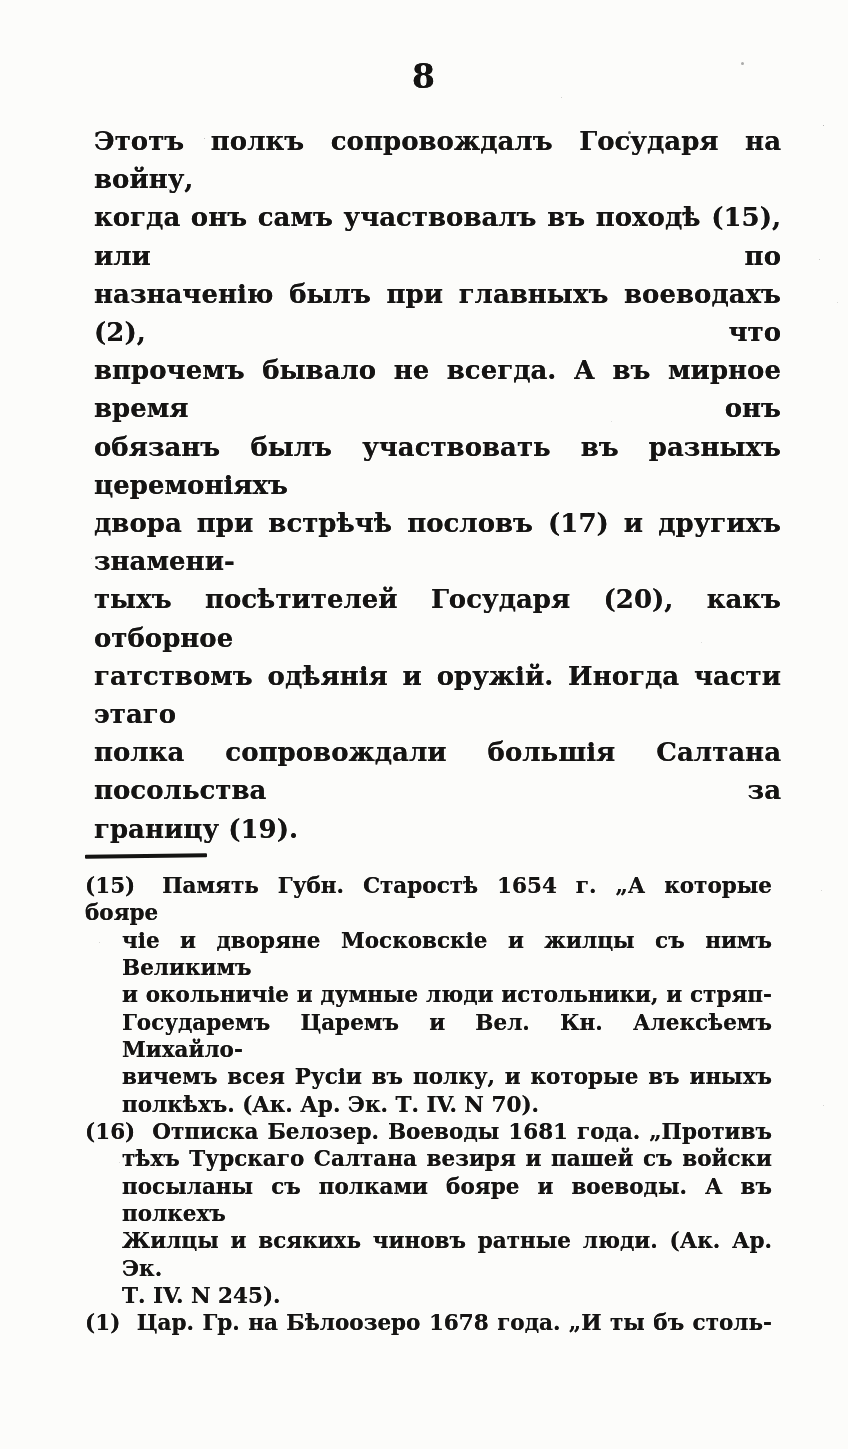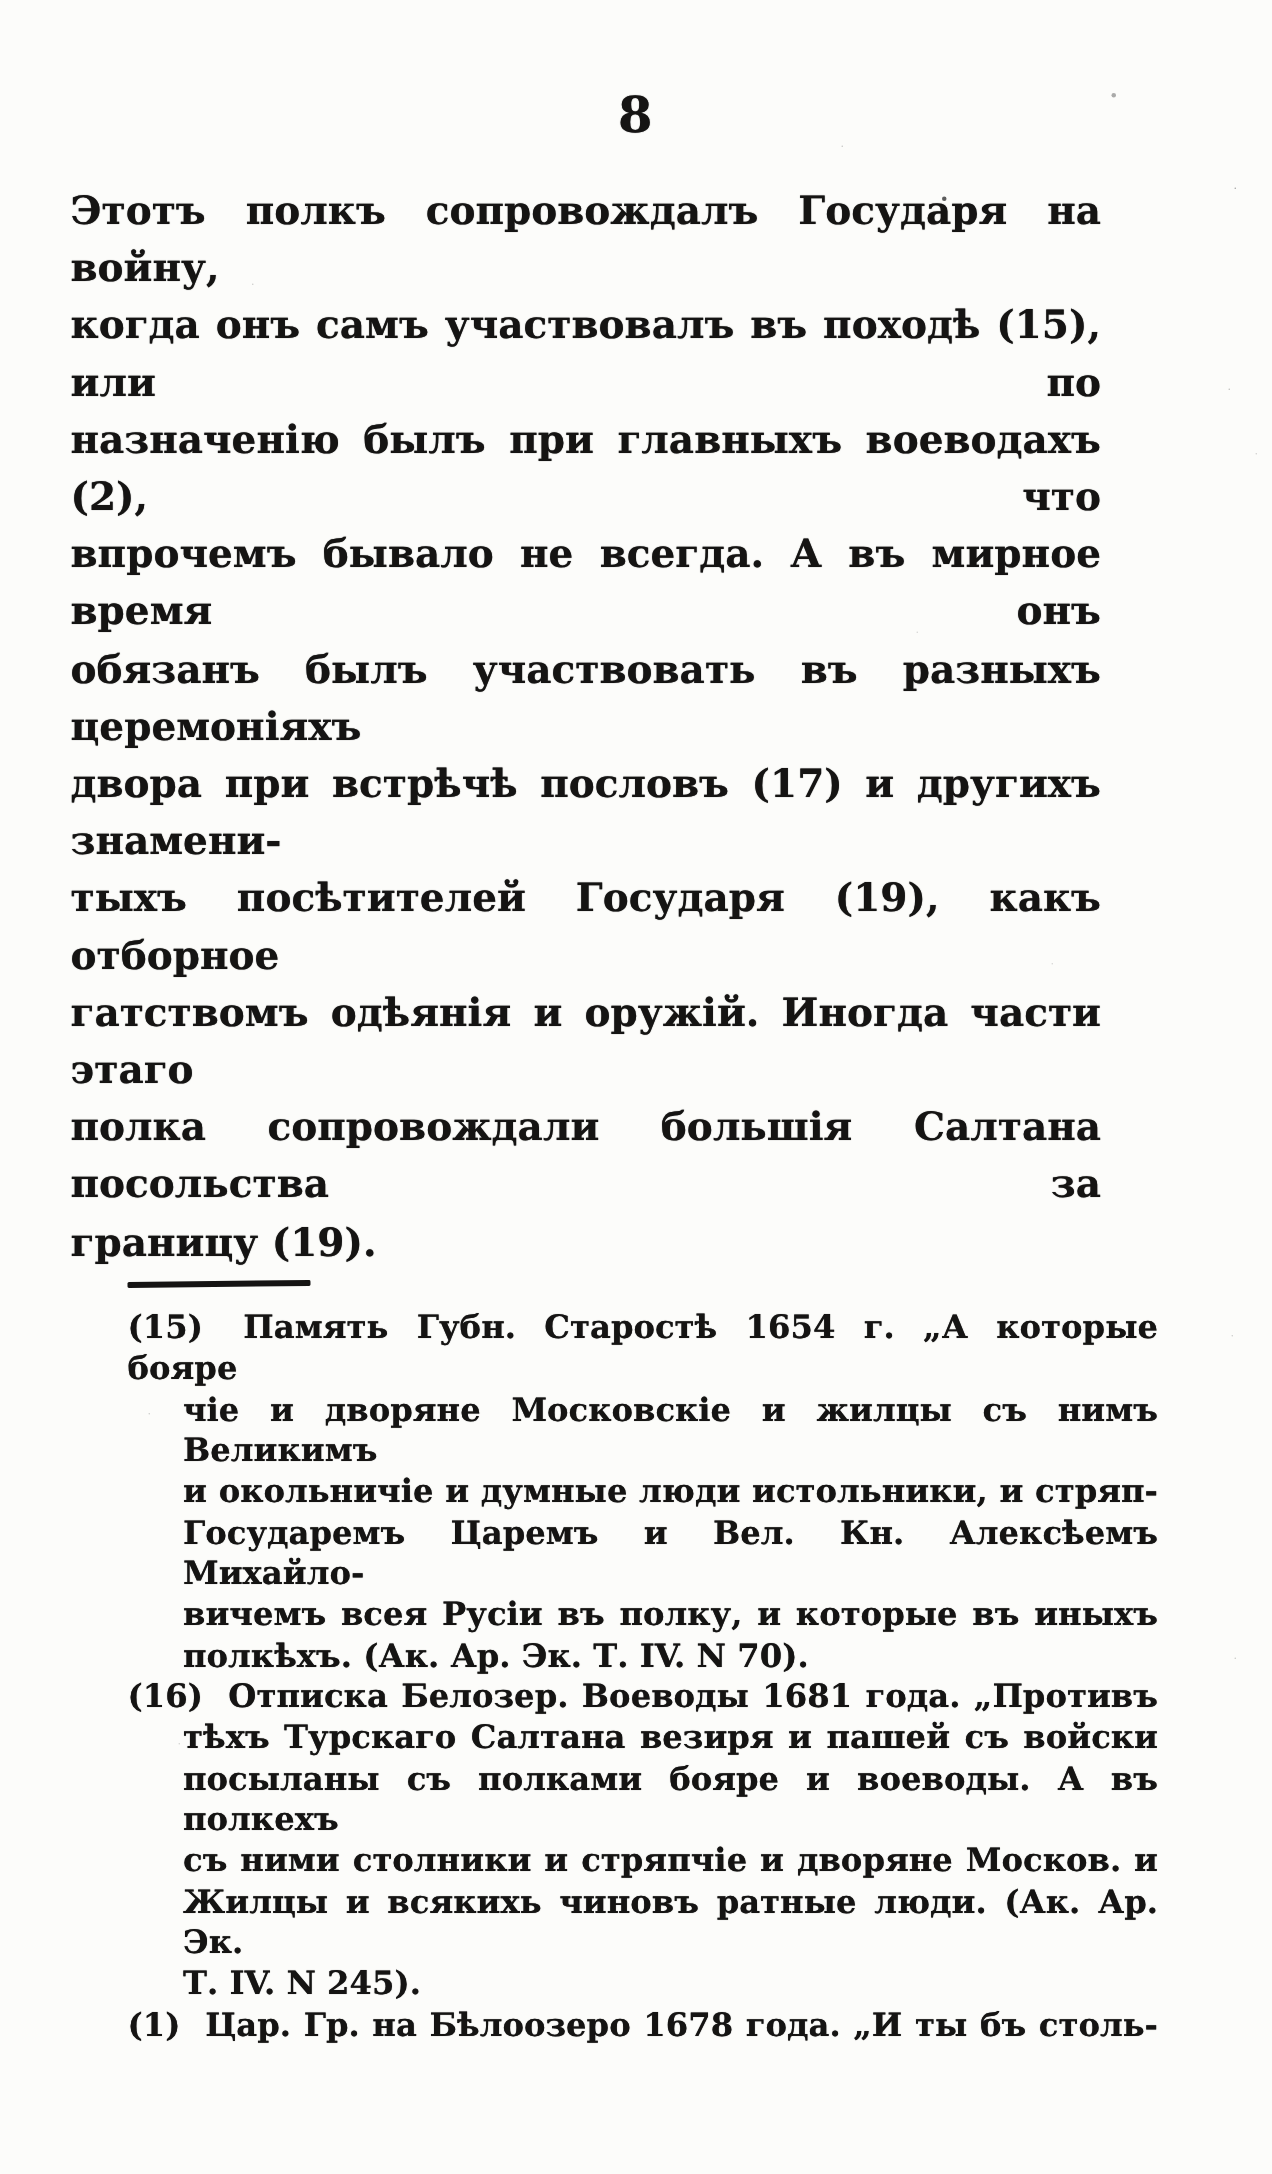--- a/index.html
+++ b/index.html
@@ -50,21 +50,21 @@
   }
   .page-number {
     padding-top: 56px;
     text-align: center;
     font-size: 33px;
     line-height: 42px;
     letter-spacing: 1px;
     text-shadow: 0 0 .6px rgba(0,0,0,.8);
   }
   .body-text {
-    margin: 24px 0 0 47px;
+    margin: 24px 0 0 94px;
     width: 687px;
     font-size: 26px;
     line-height: 38.2px;
     text-shadow: 0 0 .6px rgba(0,0,0,.75);
   }
   .line { text-align: justify; }
   .jl { text-align-last: justify; }
   .fn-sep {
     margin: 6px 0 0 85px;
     width: 122px;
@@ -93,21 +93,21 @@
 
   <div class="page-number">8</div>
 
   <div class="body-text">
     <div class="line jl">Этотъ полкъ сопровождалъ Государя на войну,</div>
     <div class="line jl">когда онъ самъ участвовалъ въ походѣ (15), или по</div>
     <div class="line jl">назначенію былъ при главныхъ воеводахъ (2), что</div>
     <div class="line jl">впрочемъ бывало не всегда. А въ мирное время онъ</div>
     <div class="line jl">обязанъ былъ участвовать въ разныхъ церемоніяхъ</div>
     <div class="line jl">двора при встрѣчѣ пословъ (17) и другихъ знамени-</div>
-    <div class="line jl">тыхъ посѣтителей Государя (19), какъ отборное</div>
+    <div class="line jl">тыхъ посѣтителей Государя (20), какъ отборное</div>
     <div class="line jl">гатствомъ одѣянія и оружій. Иногда части этаго</div>
     <div class="line jl">полка сопровождали большія Салтана посольства за</div>
     <div class="line">границу (19).</div>
   </div>
 
   <div class="fn-sep"></div>
 
   <div class="footnotes">
 
     <div class="footnote">
@@ -122,21 +122,20 @@
       <div class="fn-line">полкѣхъ. (Ак. Ар. Эк. Т. IV. N 70).</div>
     </div>
 
     <div class="footnote">
       <div class="fn-line fn-first jl">
         <span class="fn-label">(16)</span>
         <span>Отписка Белозер. Воеводы 1681 года. „Противъ</span>
       </div>
       <div class="fn-line jl">тѣхъ Турскаго Салтана везиря и пашей съ войски</div>
       <div class="fn-line jl">посыланы съ полками бояре и воеводы. А въ полкехъ</div>
-      <div class="fn-line jl">съ ними столники и стряпчіе и дворяне Москов. и</div>
       <div class="fn-line jl">Жилцы и всякихь чиновъ ратные люди. (Ак. Ар. Эк.</div>
       <div class="fn-line">Т. IV. N 245).</div>
     </div>
 
     <div class="footnote">
       <div class="fn-line fn-first jl">
         <span class="fn-label">(1)</span>
         <span>Цар. Гр. на Бѣлоозеро 1678 года. „И ты бъ столь-</span>
       </div>
 

